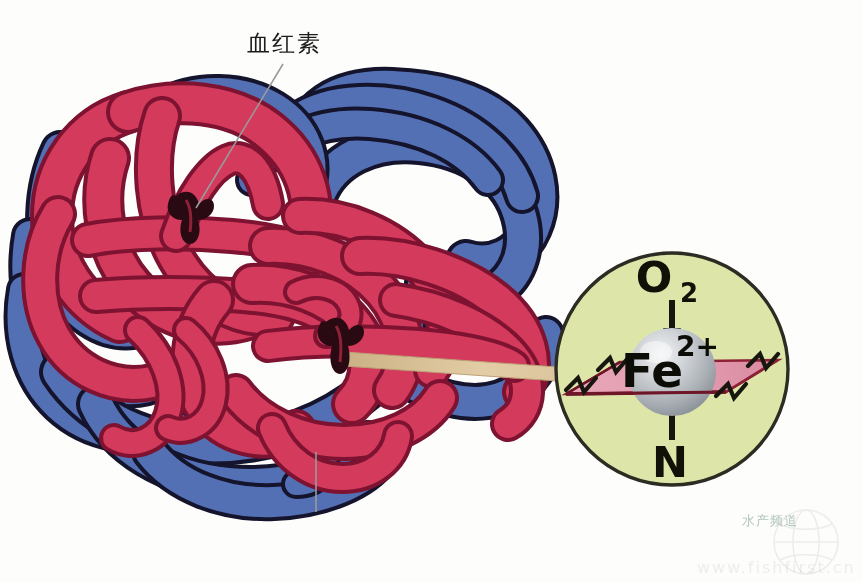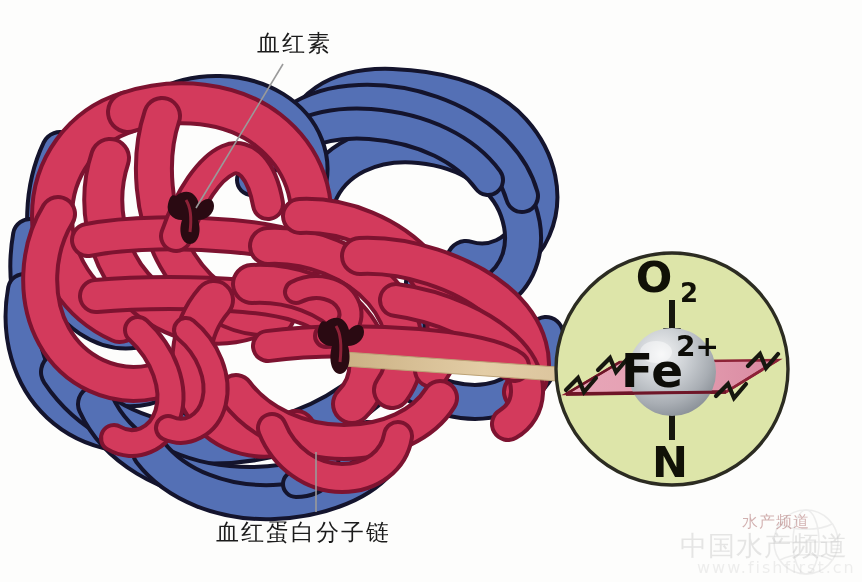--- a/index.html
+++ b/index.html
@@ -26,21 +26,21 @@
     height: 582px;
   }
   .label {
     position: absolute;
     color: #1b1b1b;
     font-family: "DejaVu Sans", "Liberation Sans", sans-serif;
     white-space: nowrap;
     letter-spacing: 2px;
   }
   #label-heme {
-    left: 257px;
+    left: 247px;
     top: 28px;
     font-size: 23px;
   }
   #label-chain {
     left: 216px;
     top: 517px;
     font-size: 23px;
   }
   .watermark {
     position: absolute;
@@ -59,22 +59,22 @@
     left: 697px;
     top: 558px;
     font-size: 16px;
     color: #cfcfcf;
     letter-spacing: 2px;
     font-family: "DejaVu Sans", "Liberation Sans", sans-serif;
   }
   #watermark-sub {
     left: 742px;
     top: 512px;
-    font-size: 16px;
-    color: #7f1d1d;
+    font-size: 13px;
+    color: #14532d;
     letter-spacing: 1px;
   }
 </style>
 </head>
 <body>
 
 <div id="figure">
 
   <svg class="layer" viewBox="0 0 862 582">
     <defs>
@@ -288,19 +288,17 @@
         <line x1="774" y1="542" x2="838" y2="542"></line>
         <path d="M780 524 C792 531, 820 531, 832 524"></path>
         <path d="M780 560 C792 553, 820 553, 832 560"></path>
       </g>
 
     </g>
   </svg>
 
   <div class="label" id="label-heme">血红素</div>
 
-  <div class="label" id="label-chain">血红蛋白分子链</div>
 
   <div class="watermark" id="watermark-sub">水产频道</div>
-  <div class="watermark" id="watermark-main">中国水产频道</div>
   <div class="watermark" id="watermark-url">www.fishfirst.cn</div>
 
 </div>
 
 </body></html>

